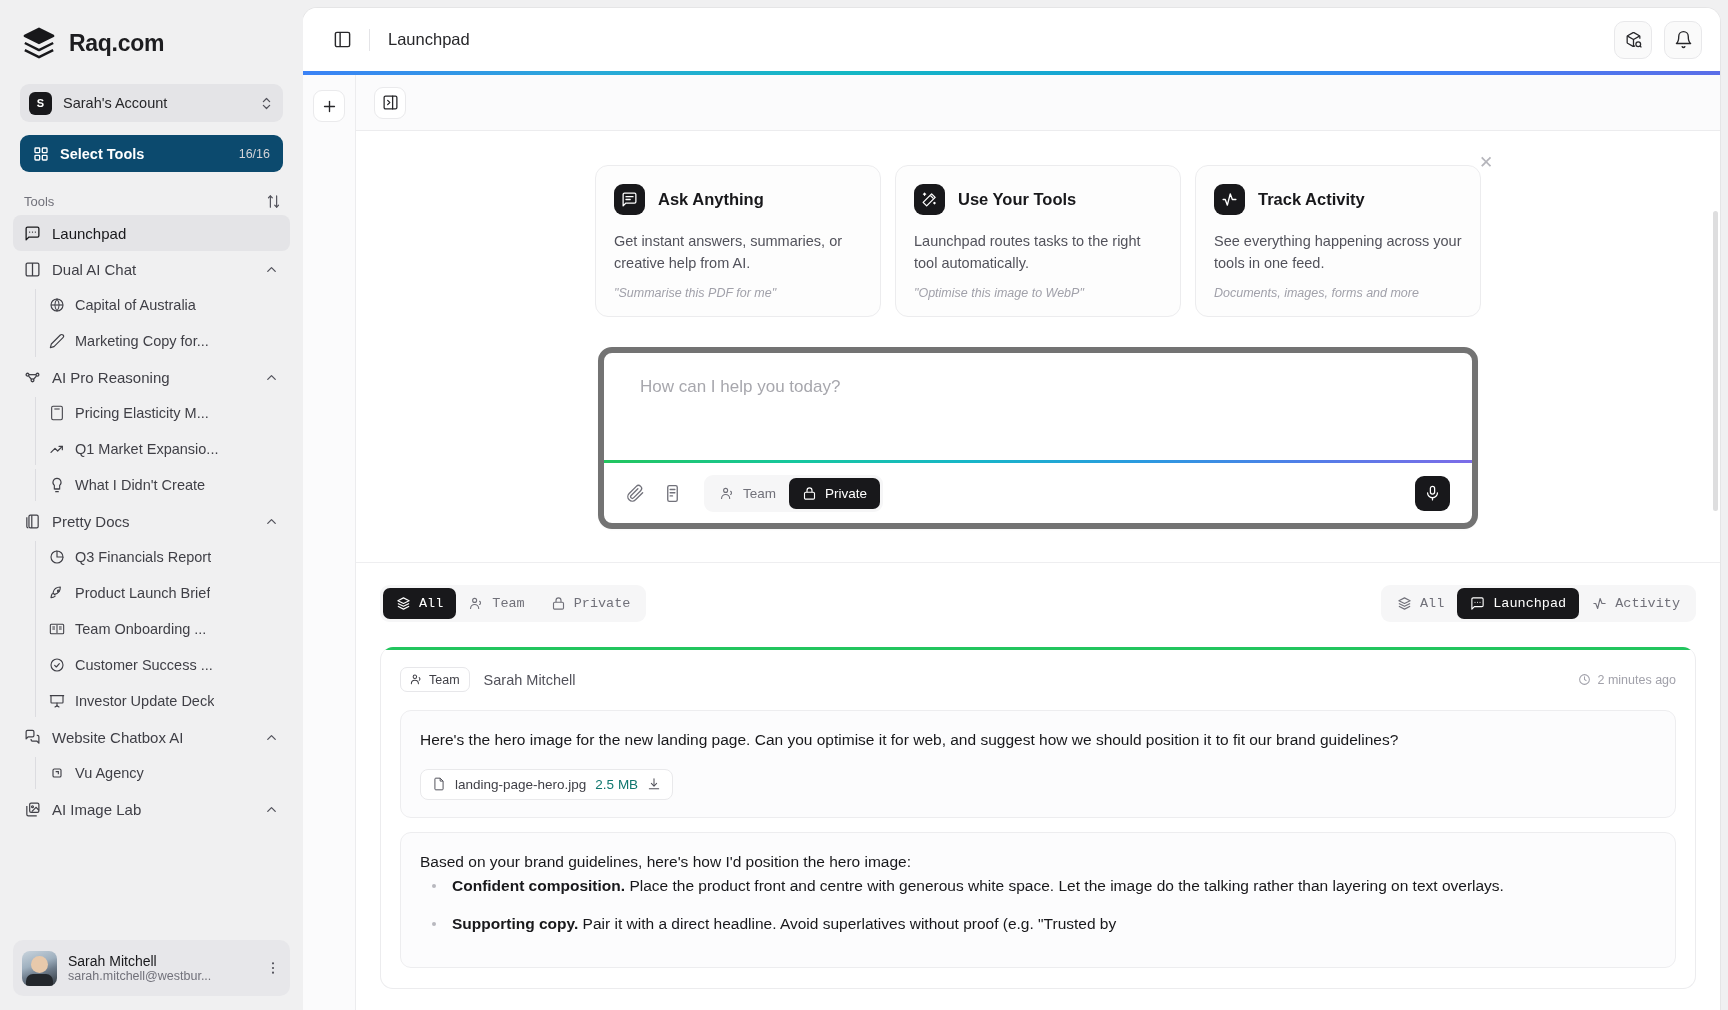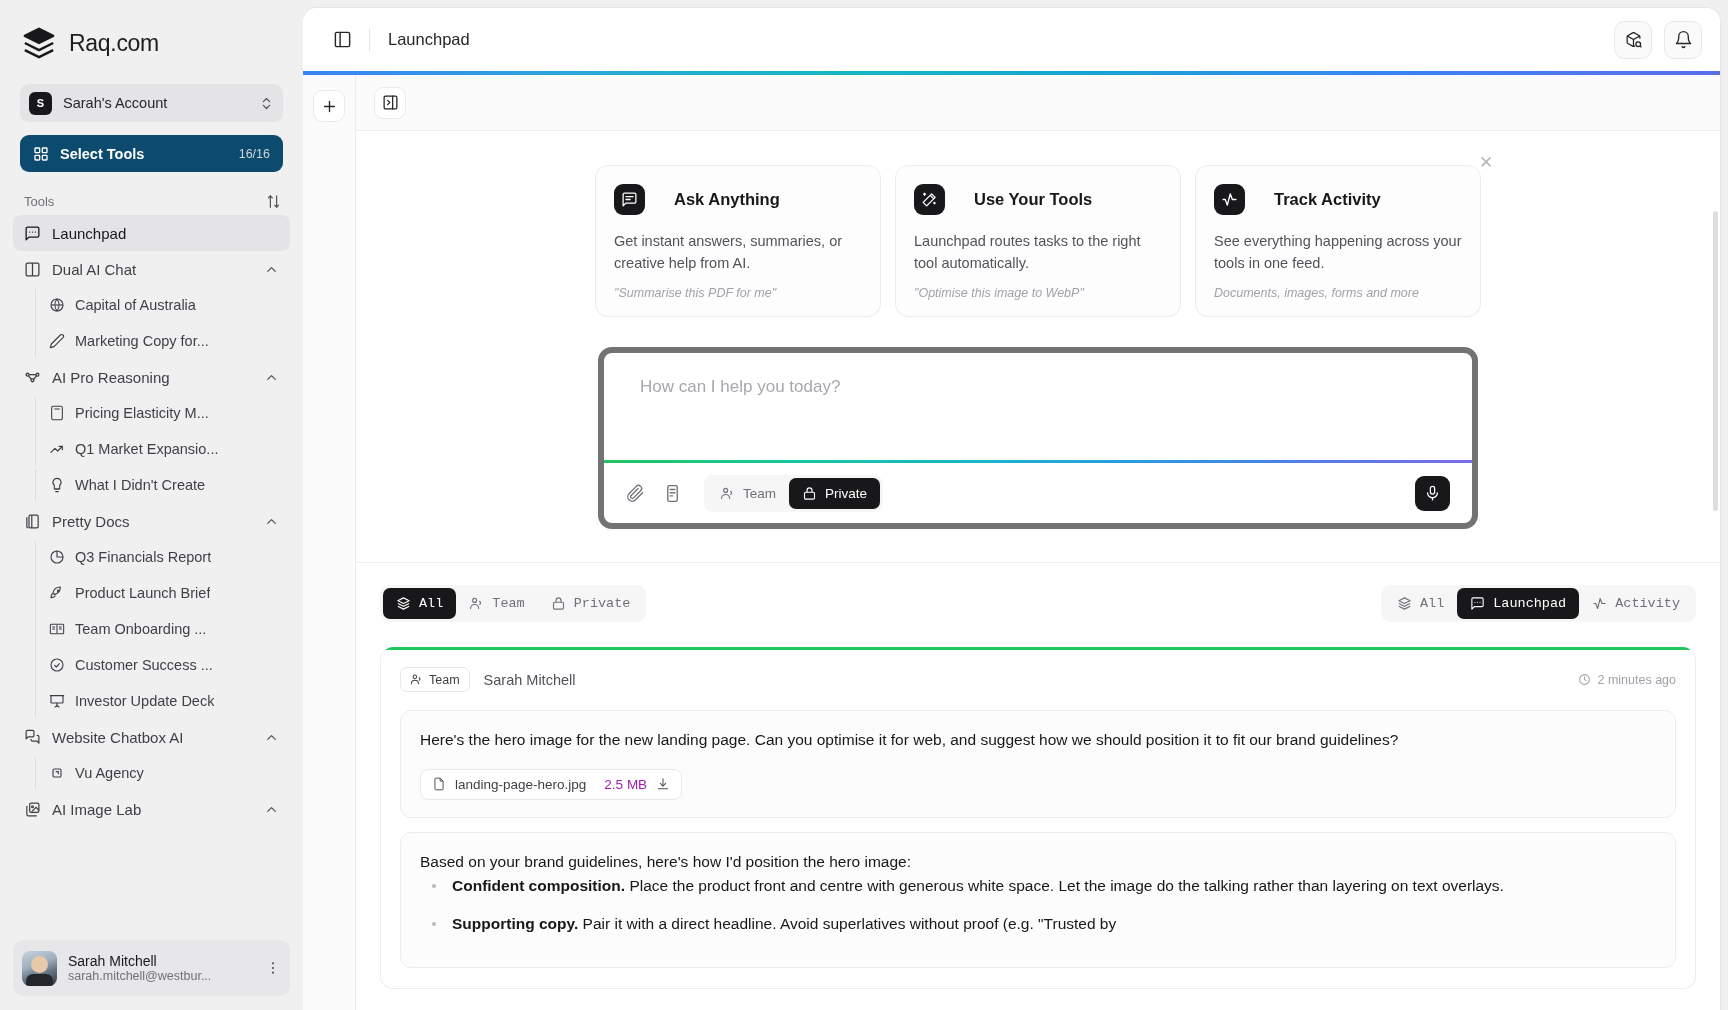--- a/index.html
+++ b/index.html
@@ -13,21 +13,21 @@
   .app { display: flex; width: 1728px; height: 1010px; }
 
   
   .sidebar {
     width: 303px; height: 1010px; flex: 0 0 303px;
     background: #f0f0f1;
     display: flex; flex-direction: column;
     position: relative;
   }
   .brand { display: flex; align-items: center; gap: 13px; padding: 26px 0 0 22px; }
-  .brand-name { font-size: 23px; font-weight: 400; color: #1d1d20; letter-spacing: -0.3px; }
+  .brand-name { font-size: 23px; font-weight: 700; color: #1d1d20; letter-spacing: -0.3px; }
 
   .account {
     margin: 24px 20px 0 20px; height: 38px;
     background: #e4e4e7; border-radius: 9px;
     display: flex; align-items: center; padding: 0 9px; gap: 11px;
     cursor: pointer;
   }
   .acct-avatar {
     width: 23px; height: 23px; border-radius: 6px; background: #18181b;
     color: #fff; font-size: 11px; font-weight: 700;
@@ -149,21 +149,21 @@
   .hero-area { padding: 34px 0 0 0; background: #fff; }
   .cards {
     display: flex; gap: 14px; justify-content: center;
     padding: 0 24px;
   }
   .card {
     width: 286px; background: #fdfdfd;
     border: 1px solid #ececee; border-radius: 13px;
     padding: 18px 18px 16px 18px; position: relative;
   }
-  .card-head { display: flex; align-items: center; gap: 29px; margin-bottom: 15px; }
+  .card-head { display: flex; align-items: center; gap: 13px; margin-bottom: 15px; }
   .card-ico {
     width: 31px; height: 31px; border-radius: 9px; background: #18181b;
     display: flex; align-items: center; justify-content: center; color: #fff;
   }
   .card-title { font-size: 16.5px; font-weight: 700; color: #18181b; }
   .card-desc { font-size: 14.5px; color: #52525b; line-height: 1.52; margin-bottom: 12px; }
   .card-eg { font-size: 12.5px; color: #a1a1aa; font-style: italic; }
   .card-close {
     position: absolute; right: -16px; top: -14px;
     width: 20px; height: 20px; color: #b5b5bb; cursor: pointer;
@@ -229,21 +229,21 @@
   .bubble {
     border: 1px solid #ededef; border-radius: 11px; background: #fcfcfd;
     padding: 17px 19px;
   }
   .bubble p { font-size: 15.5px; color: #18181b; line-height: 1.58; }
   .attach {
     display: inline-flex; align-items: center; gap: 9px; margin-top: 16px;
     height: 31px; padding: 0 11px; border: 1px solid #e9e9eb; border-radius: 8px;
     background: #fff; font-size: 13.5px; color: #3f3f46; cursor: pointer;
   }
-  .attach .size { color: #a21caf; margin-left: 9px; }
+  .attach .size { color: #0f766e; }
   .bubble2 { margin-top: 14px; }
   .bubble2 p { }
   ul.steps { list-style: none; padding-left: 6px; }
   ul.steps li {
     position: relative; padding-left: 26px; margin-bottom: 13px;
     font-size: 15.5px; color: #18181b; line-height: 1.6;
   }
   ul.steps li::before {
     content: ""; position: absolute; left: 6px; top: 10px;
     width: 4px; height: 4px; border-radius: 50%; background: #b8b8be;

